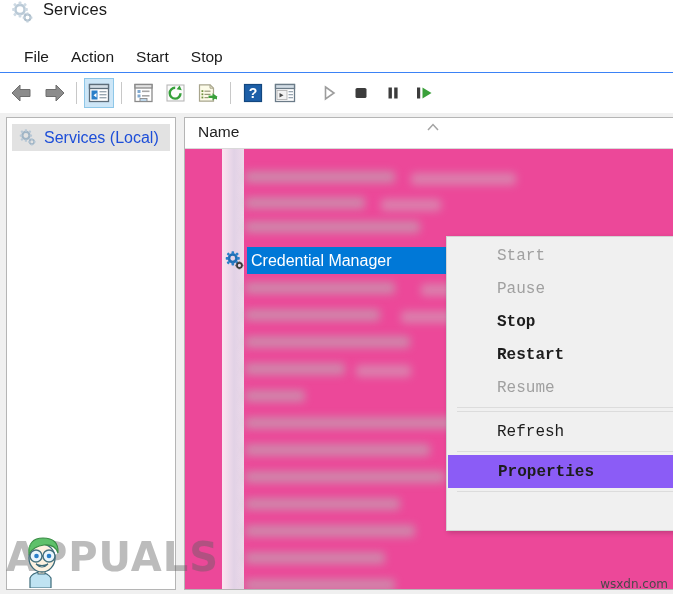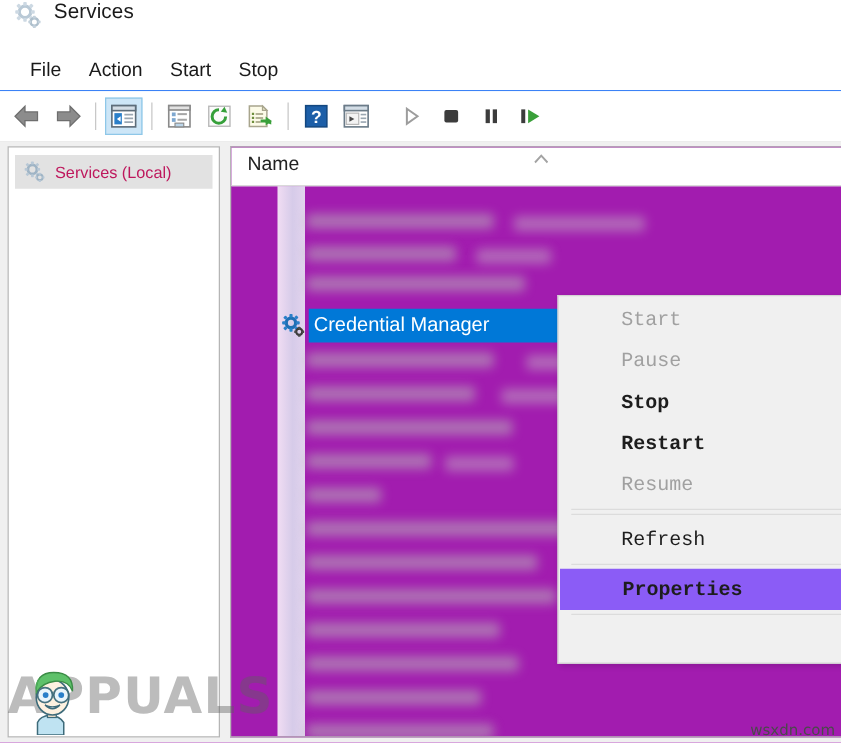--- a/index.html
+++ b/index.html
@@ -104,29 +104,29 @@
     box-sizing: border-box;
   }
   .tree-item {
     display: flex;
     align-items: center;
     margin: 6px 5px 0 5px;
     padding: 4px 6px;
     background: #e2e2e2;
   }
   .tree-gear { width: 19px; height: 19px; margin-right: 7px; flex: none; }
-  .tree-label { font-size: 13px; color: #be185d; white-space: nowrap; }
+  .tree-label { font-size: 16px; color: #1d4ed8; white-space: nowrap; }
 
   .pane-right {
     position: absolute;
     left: 184px;
     top: 4px;
     right: 0px;
     bottom: 4px;
-    background: #a21caf;
+    background: #ec4899;
     border: 1px solid #b5b5b5;
     border-right: none;
     box-sizing: border-box;
     overflow: hidden;
     text-decoration: underline;
   }
   .col-header {
     height: 30px;
     position: relative;
     border-bottom: 1px solid #d9d9d9;

